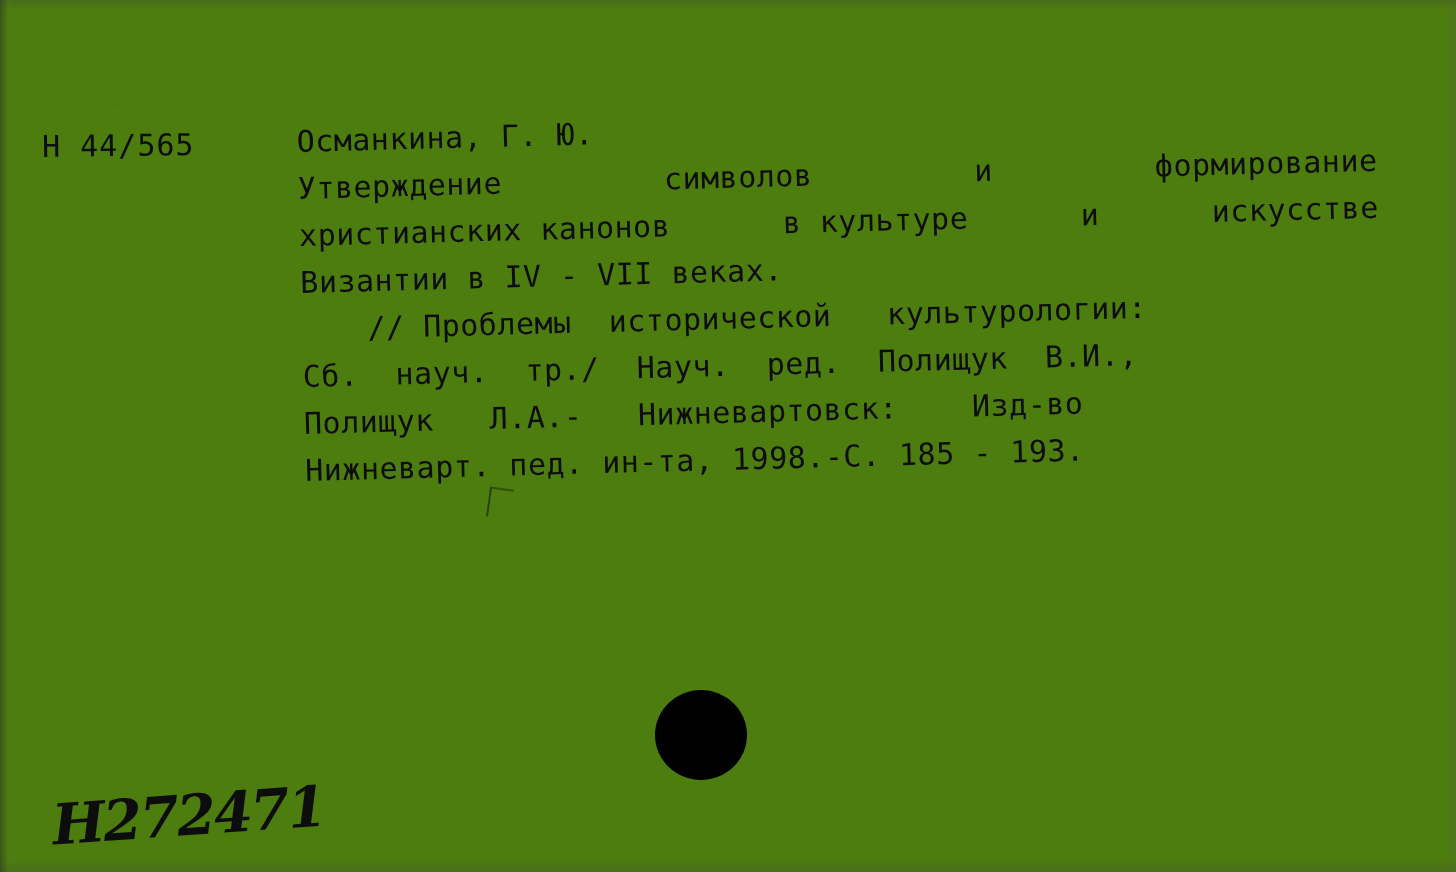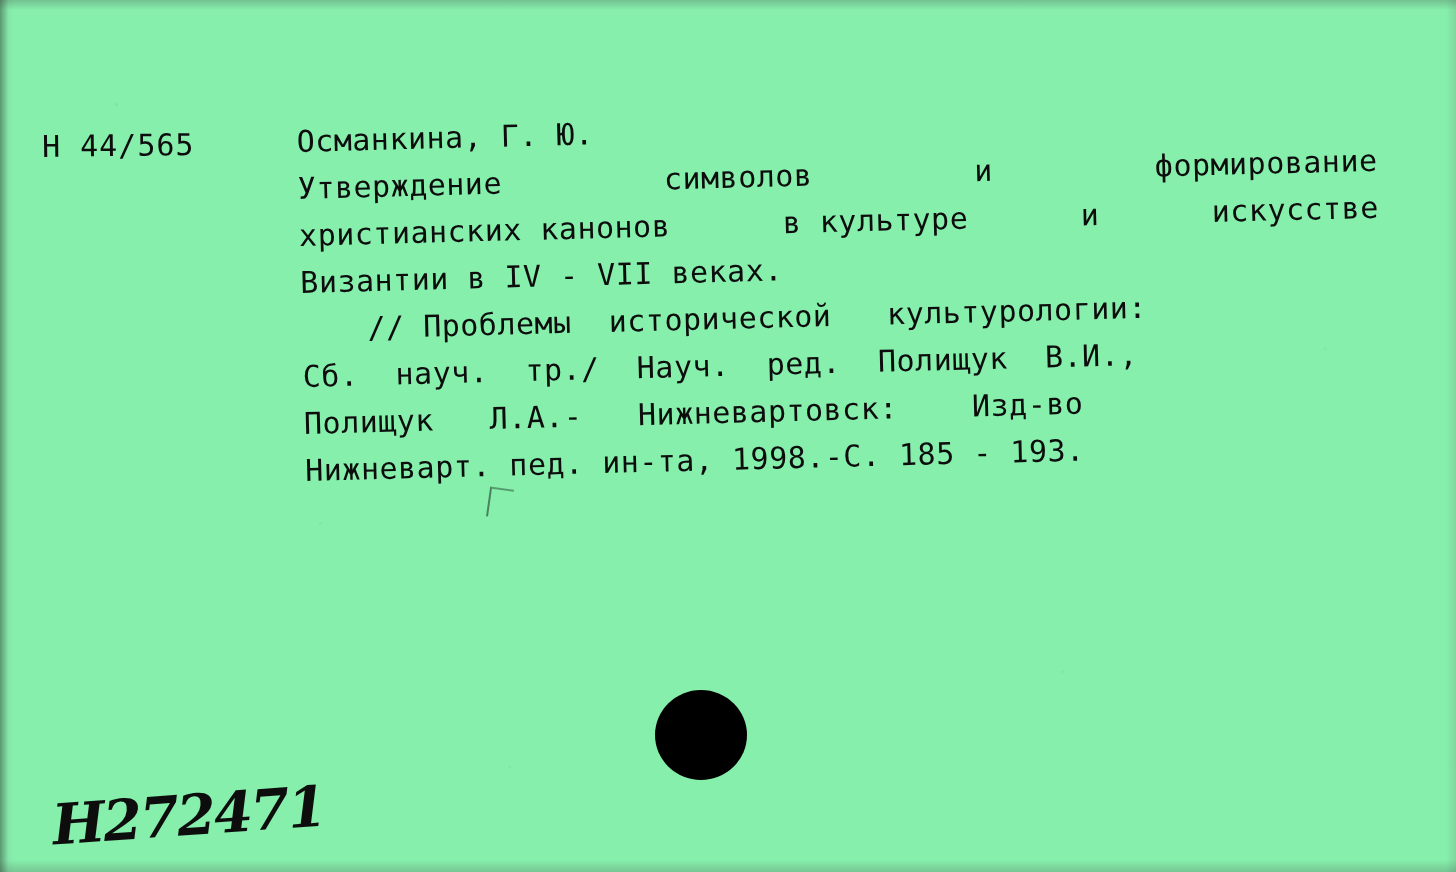--- a/index.html
+++ b/index.html
@@ -5,21 +5,21 @@
 <style>
   html, body {
     margin: 0;
     padding: 0;
     background: #ffffff;
   }
   #card {
     position: relative;
     width: 1456px;
     height: 872px;
-    background: #86efac;
+    background: #4d7c0f;
     overflow: hidden;
     font-family: "DejaVu Sans Mono", "Liberation Mono", monospace;
     color: #0d0d0d;
   }
   
   #card::before {
     content: "";
     position: absolute;
     inset: 0;
     background:

